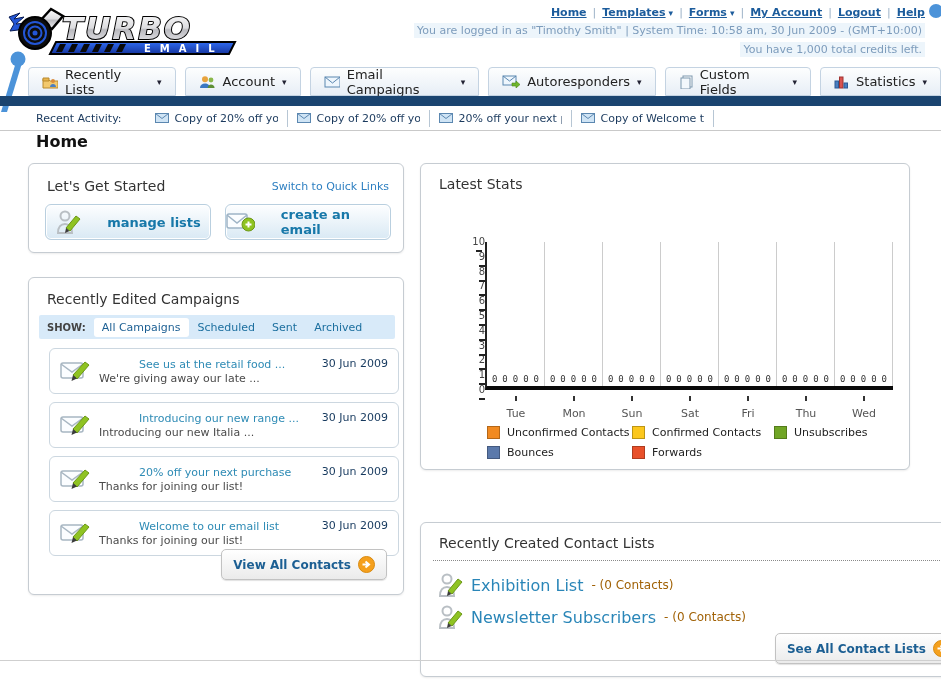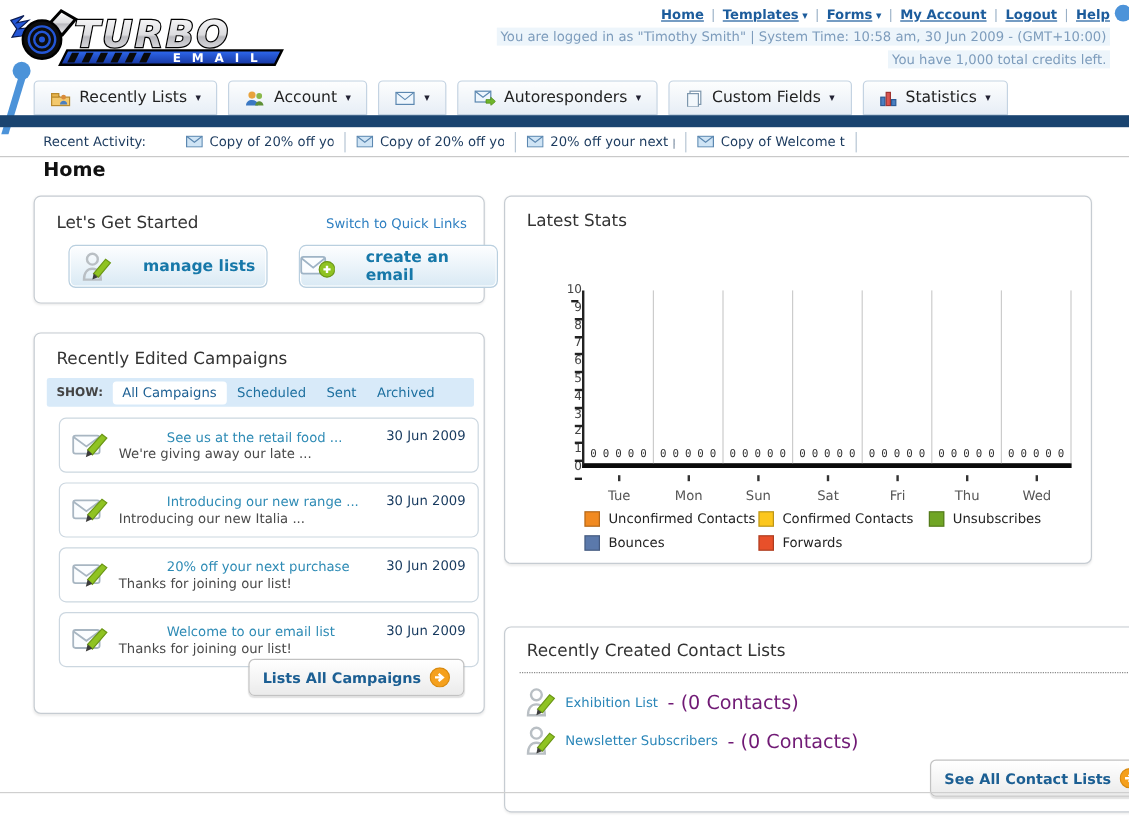--- a/index.html
+++ b/index.html
@@ -38,21 +38,21 @@
            box-shadow:0 1px 2px rgba(0,0,0,.08); }
   .panel-title { font-size:14px; color:#333; }
 
   
   #gs-panel { left:28px; top:163px; width:376px; height:90px; }
   #gs-title { position:absolute; left:18px; top:14px; }
   #gs-switch { position:absolute; right:14px; top:16px; font-size:11px; color:#2d7fc1; cursor:pointer; text-decoration:none; }
   #gs-buttons { position:absolute; left:16px; top:40px; display:flex; gap:14px; }
   .big-btn { width:166px; height:36px; display:flex; align-items:center; justify-content:center; gap:26px;
              background:linear-gradient(#fdfeff,#d9e9f4); border:1px solid #b9cfdf; border-radius:6px;
-             box-shadow:inset 0 0 0 1px #fff; font-size:13px; font-weight:bold; color:#1778a9; cursor:pointer;margin-left:12px; }
+             box-shadow:inset 0 0 0 1px #fff; font-size:13px; font-weight:bold; color:#1778a9; cursor:pointer; }
 
   
   #camp-panel { left:28px; top:277px; width:376px; height:318px; }
   #camp-title { position:absolute; left:18px; top:13px; }
   #camp-filters { position:absolute; left:10px; top:37px; width:356px; height:24px; background:#d8eaf9;
                   border-radius:2px; display:flex; align-items:center; padding-left:8px; font-size:11px; }
   #camp-filters .show-label { font-size:10px; font-weight:bold; color:#444; margin-right:8px; }
   .filter { color:#1c6f9f; margin-right:17px; cursor:pointer; }
   .filter.active { background:#fff; padding:3px 8px; border-radius:3px; color:#1c5f93; margin-right:9px; }
   #camp-list { position:absolute; left:20px; top:70px; width:350px; }
@@ -94,22 +94,22 @@
   .legend-item { display:flex; align-items:center; gap:7px; }
   .swatch { width:13px; height:13px; border:1px solid rgba(0,0,0,.25); }
   .llabel { font-size:11px; color:#222; }
 
   
   #cl-panel { left:420px; top:483px; width:557px; height:155px;margin-top:39px; }
   #cl-title { position:absolute; left:18px; top:12px; }
   #cl-dots { position:absolute; left:12px; right:12px; top:37px; border-top:1px dotted #8a8a8a; }
   #cl-items { position:absolute; left:16px; top:46px; }
   .cl-item { display:flex; align-items:center; gap:8px; height:32px; }
-  .cl-link { font-size:11px; color:#2a86b8; text-decoration:none; cursor:pointer;text-align:center; }
-  .cl-count { font-size:16px; color:#701a75; }
+  .cl-link { font-size:16px; color:#2a86b8; text-decoration:none; cursor:pointer;text-align:center; }
+  .cl-count { font-size:12px; color:#a16207; }
   #cl-seeall { position:absolute; right:14px; bottom:12px; }
 
   #bottom-divider { position:absolute; left:0; top:660px; width:941px; border-top:1px solid #cfcfcf; }
 </style>
 </head>
 <body>
 
 <div id="app">
 
   <div id="logo">
@@ -181,20 +181,21 @@
           <path d="M8.6 13 c.3-2.3 1.7-3.6 3.4-3.6 2 0 3.4 1.4 3.6 3.6z" fill="#5d8f35"></path>
         </svg>
         <span>Account</span>
         <span class="caret">▾</span>
       </div>
       <div class="tab">
         <svg width="17" height="12">
           <rect x="1" y="1" width="15" height="10" fill="#eef6fd" stroke="#5b87b0"></rect>
           <path d="M1 1 L8.5 7 L16 1" fill="none" stroke="#5b87b0"></path>
         </svg>
+        <span>Email Campaigns</span>
         <span class="caret">▾</span>
       </div>
       <div class="tab">
         <svg width="18" height="13">
           <rect x="1" y="1" width="13" height="9" fill="#eef6fd" stroke="#5b87b0"></rect>
           <path d="M1 1 L7.5 6 L14 1" fill="none" stroke="#5b87b0"></path>
           <path d="M10 8 h4 v-2 l4 3.5 -4 3.5 v-2 h-4z" fill="#6fb62c" stroke="#4c8a15" stroke-width=".6"></path>
         </svg>
         <span>Autoresponders</span>
         <span class="caret">▾</span>
@@ -325,21 +326,21 @@
             <rect x="1" y="4" width="22" height="15" rx="2" fill="#fbfdff" stroke="#a8b6c2" stroke-width="1.5"></rect>
             <path d="M1 5 L12 13 L23 5" fill="none" stroke="#a8b6c2" stroke-width="1.5"></path>
             <path d="M13 16 L25 3 L29 6 L17 20 Z" fill="#8fc322" stroke="#6b9715"></path>
             <path d="M13 16 l-1.5 6 5.5-2.5z" fill="#3c3c3c"></path>
           </svg>
           <div class="camp-text"><a class="camp-link" href="#">Welcome to our email list</a><div class="camp-sub">Thanks for joining our list!</div></div>
           <span class="camp-date">30 Jun 2009</span>
         </div>
       </div>
     <div class="pill-btn" id="camp-viewall">
-      <span>Lists All Campaigns</span>
+      <span>View All Contacts</span>
       <svg width="17" height="17" viewBox="0 0 17 17">
         <circle cx="8.5" cy="8.5" r="8" fill="#f5a01d" stroke="#d88a10"></circle>
         <path d="M4.5 8.5 h5 M7.5 5.5 l3.5 3 -3.5 3" stroke="#fff" stroke-width="2" fill="none"></path>
       </svg>
     </div>
   </div>
 
   <div class="panel" id="stats-panel">
     <div class="panel-title" id="stats-title">Latest Stats</div>
     <div id="chart">

